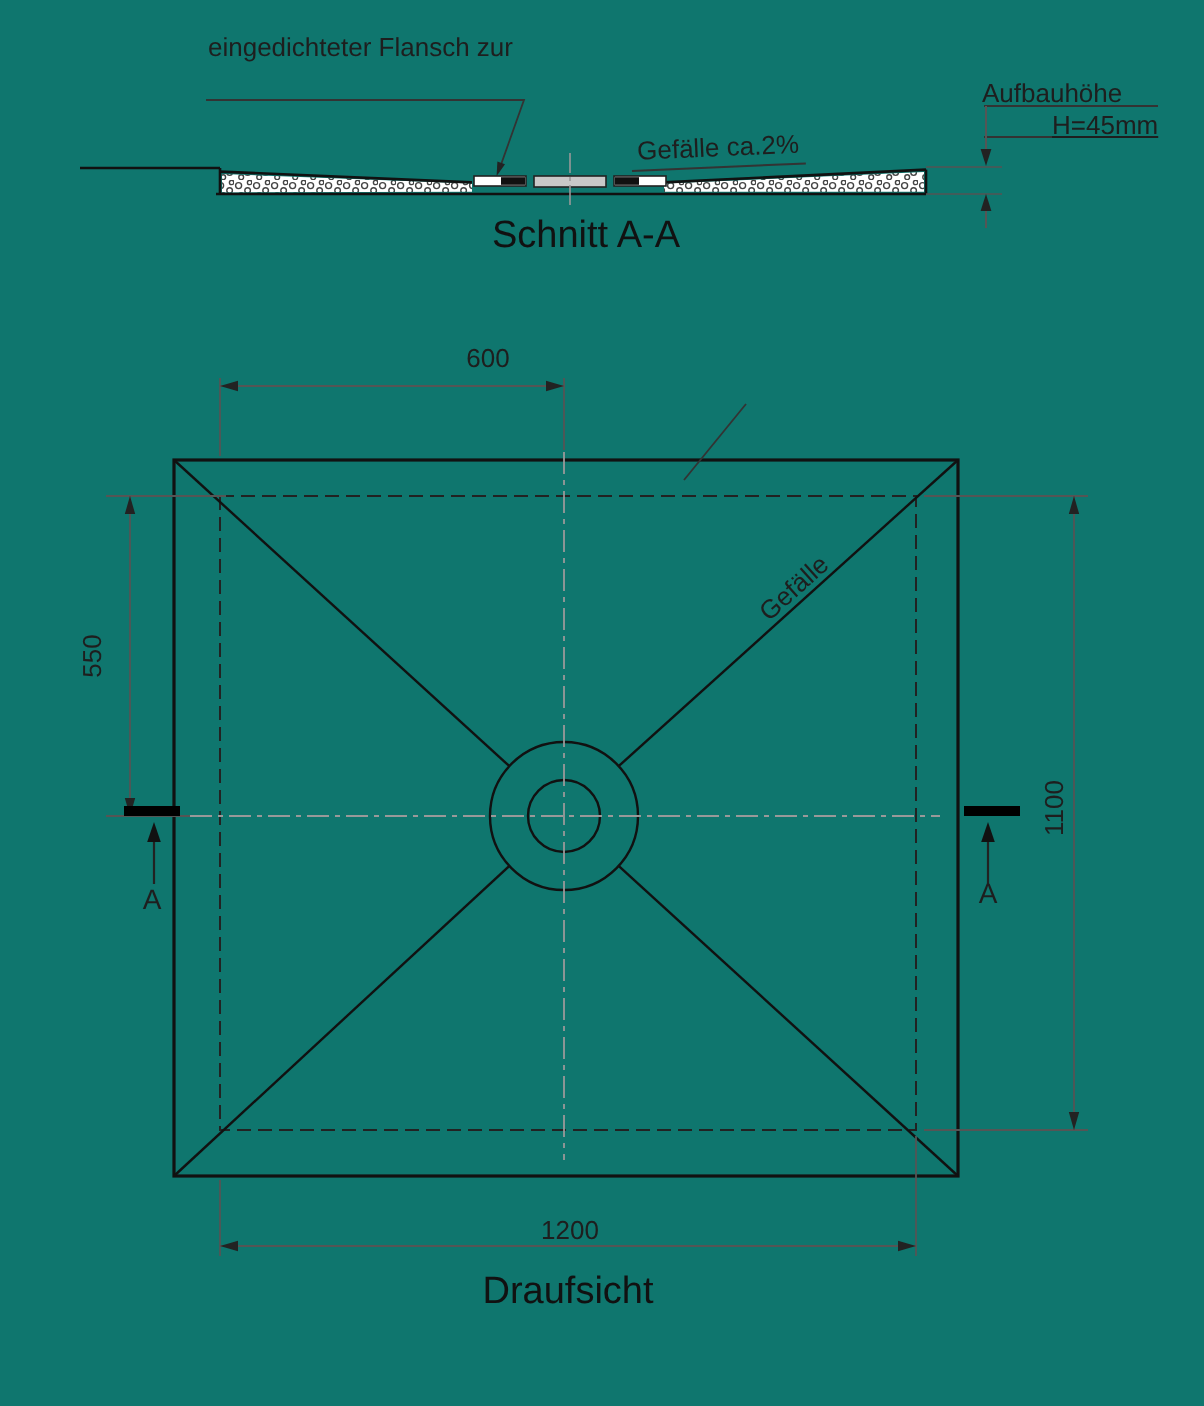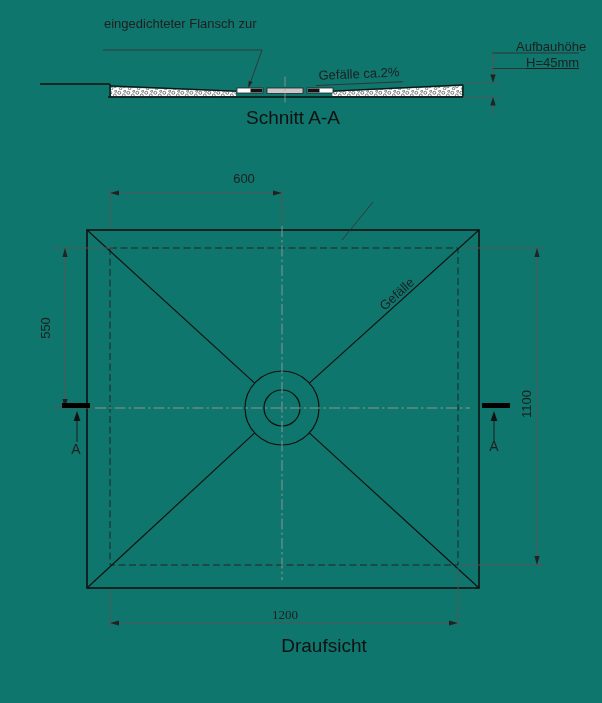--- a/index.html
+++ b/index.html
@@ -153,35 +153,35 @@
       </g>
     </g>
   </svg>
 
   <div class="lbl" style="left:104px;top:16px;">
     <span>eingedichteter Flansch zur</span><br>
   </div>
 
   <div class="lbl slope-section" style="left:316px;top:68px;">Gefälle ca.2%</div>
 
-  <div class="lbl" style="left:516px;top:39px;">Aufbauhöhe</div>
+  <div class="lbl" style="left:491px;top:39px;">Aufbauhöhe</div>
   <div class="lbl" style="left:526px;top:55px;text-decoration:underline;">H=45mm</div>
 
   <div class="lbl ctr title" style="left:293px;top:118px;">Schnitt A-A</div>
 
   <div class="lbl ctr" style="left:196px;top:179px;margin-left:48px;">600</div>
 
 
   <div class="lbl slope-diag" style="left:397px;top:294px;">Gefälle</div>
 
   <div class="lbl rot90" style="left:46px;top:328px;">550</div>
 
   <div class="lbl rot90" style="left:527px;top:404px;">1100</div>
 
   <div class="lbl ctr marker-a" style="left:76px;top:450px;">A</div>
 
   <div class="lbl ctr marker-a" style="left:494px;top:447px;">A</div>
 
-  <div class="lbl ctr" style="left:285px;top:615px;font-family:Liberation Serif, serif;">1200</div>
+  <div class="lbl ctr" style="left:285px;top:615px;">1200</div>
 
-  <div class="lbl ctr title" style="left:284px;top:646px;margin-left:40px;">Draufsicht</div>
+  <div class="lbl ctr title" style="left:284px;top:646px;">Draufsicht</div>
 
 </div>
 
 </body></html>

